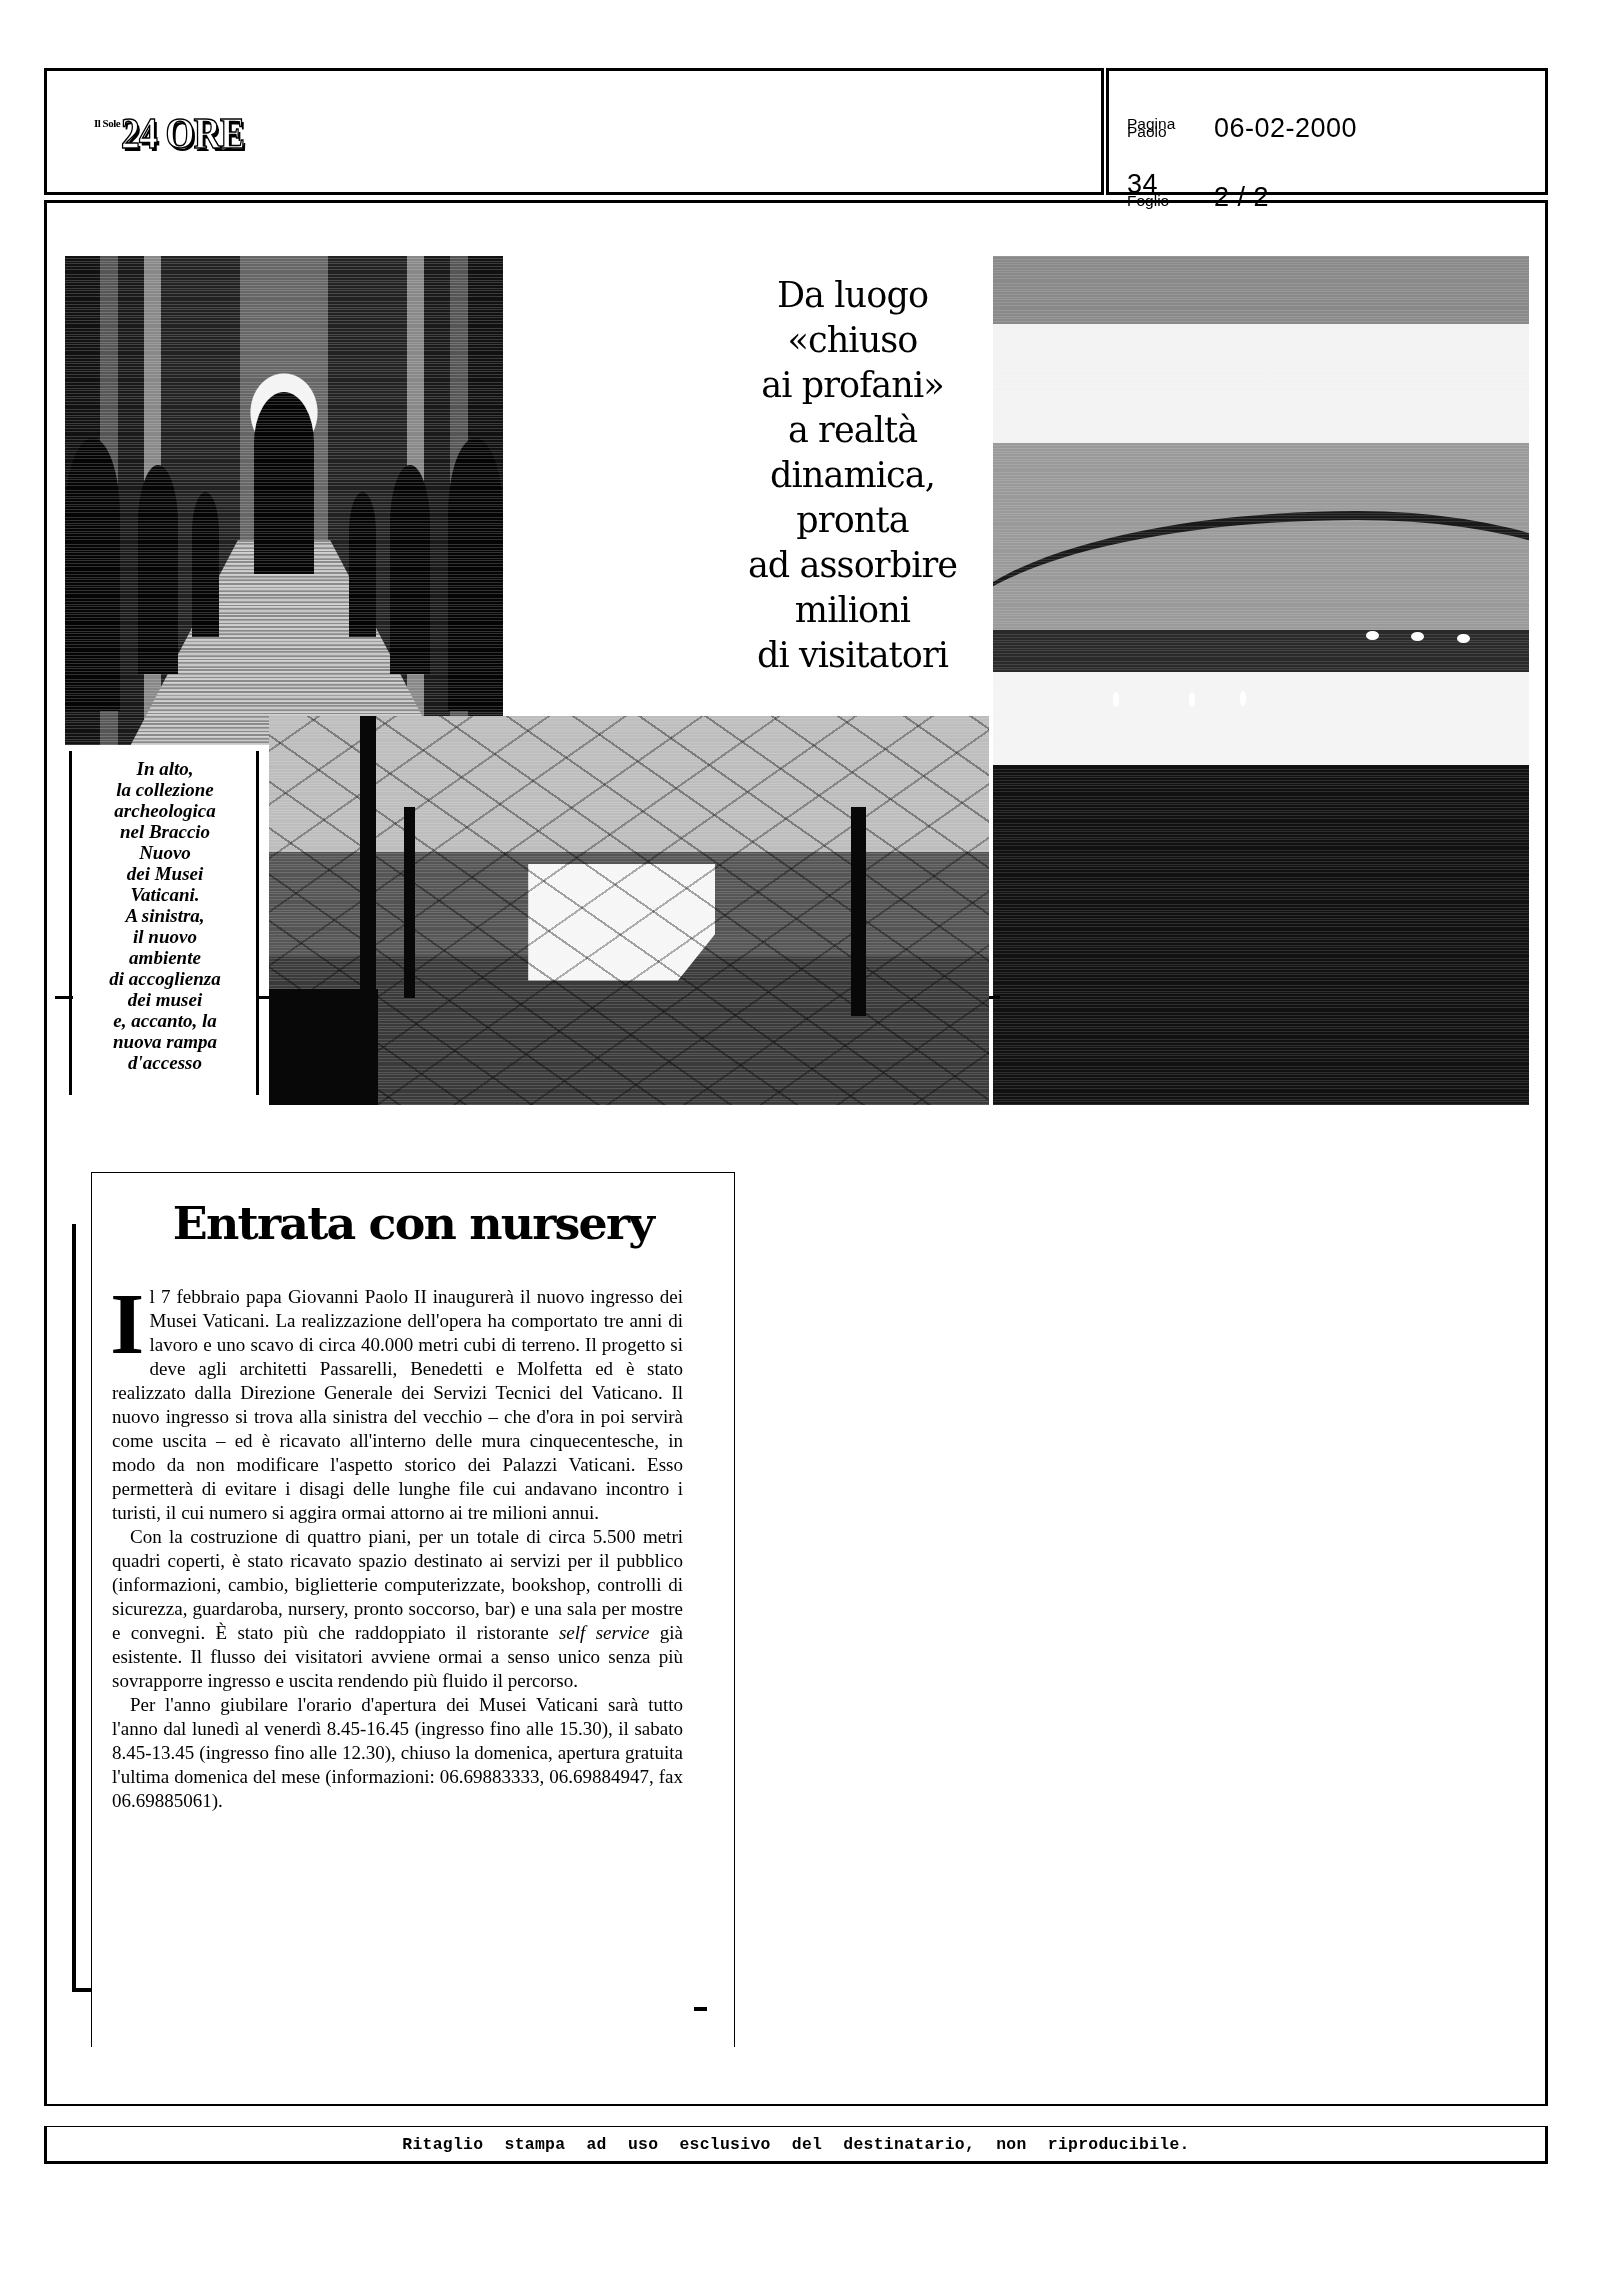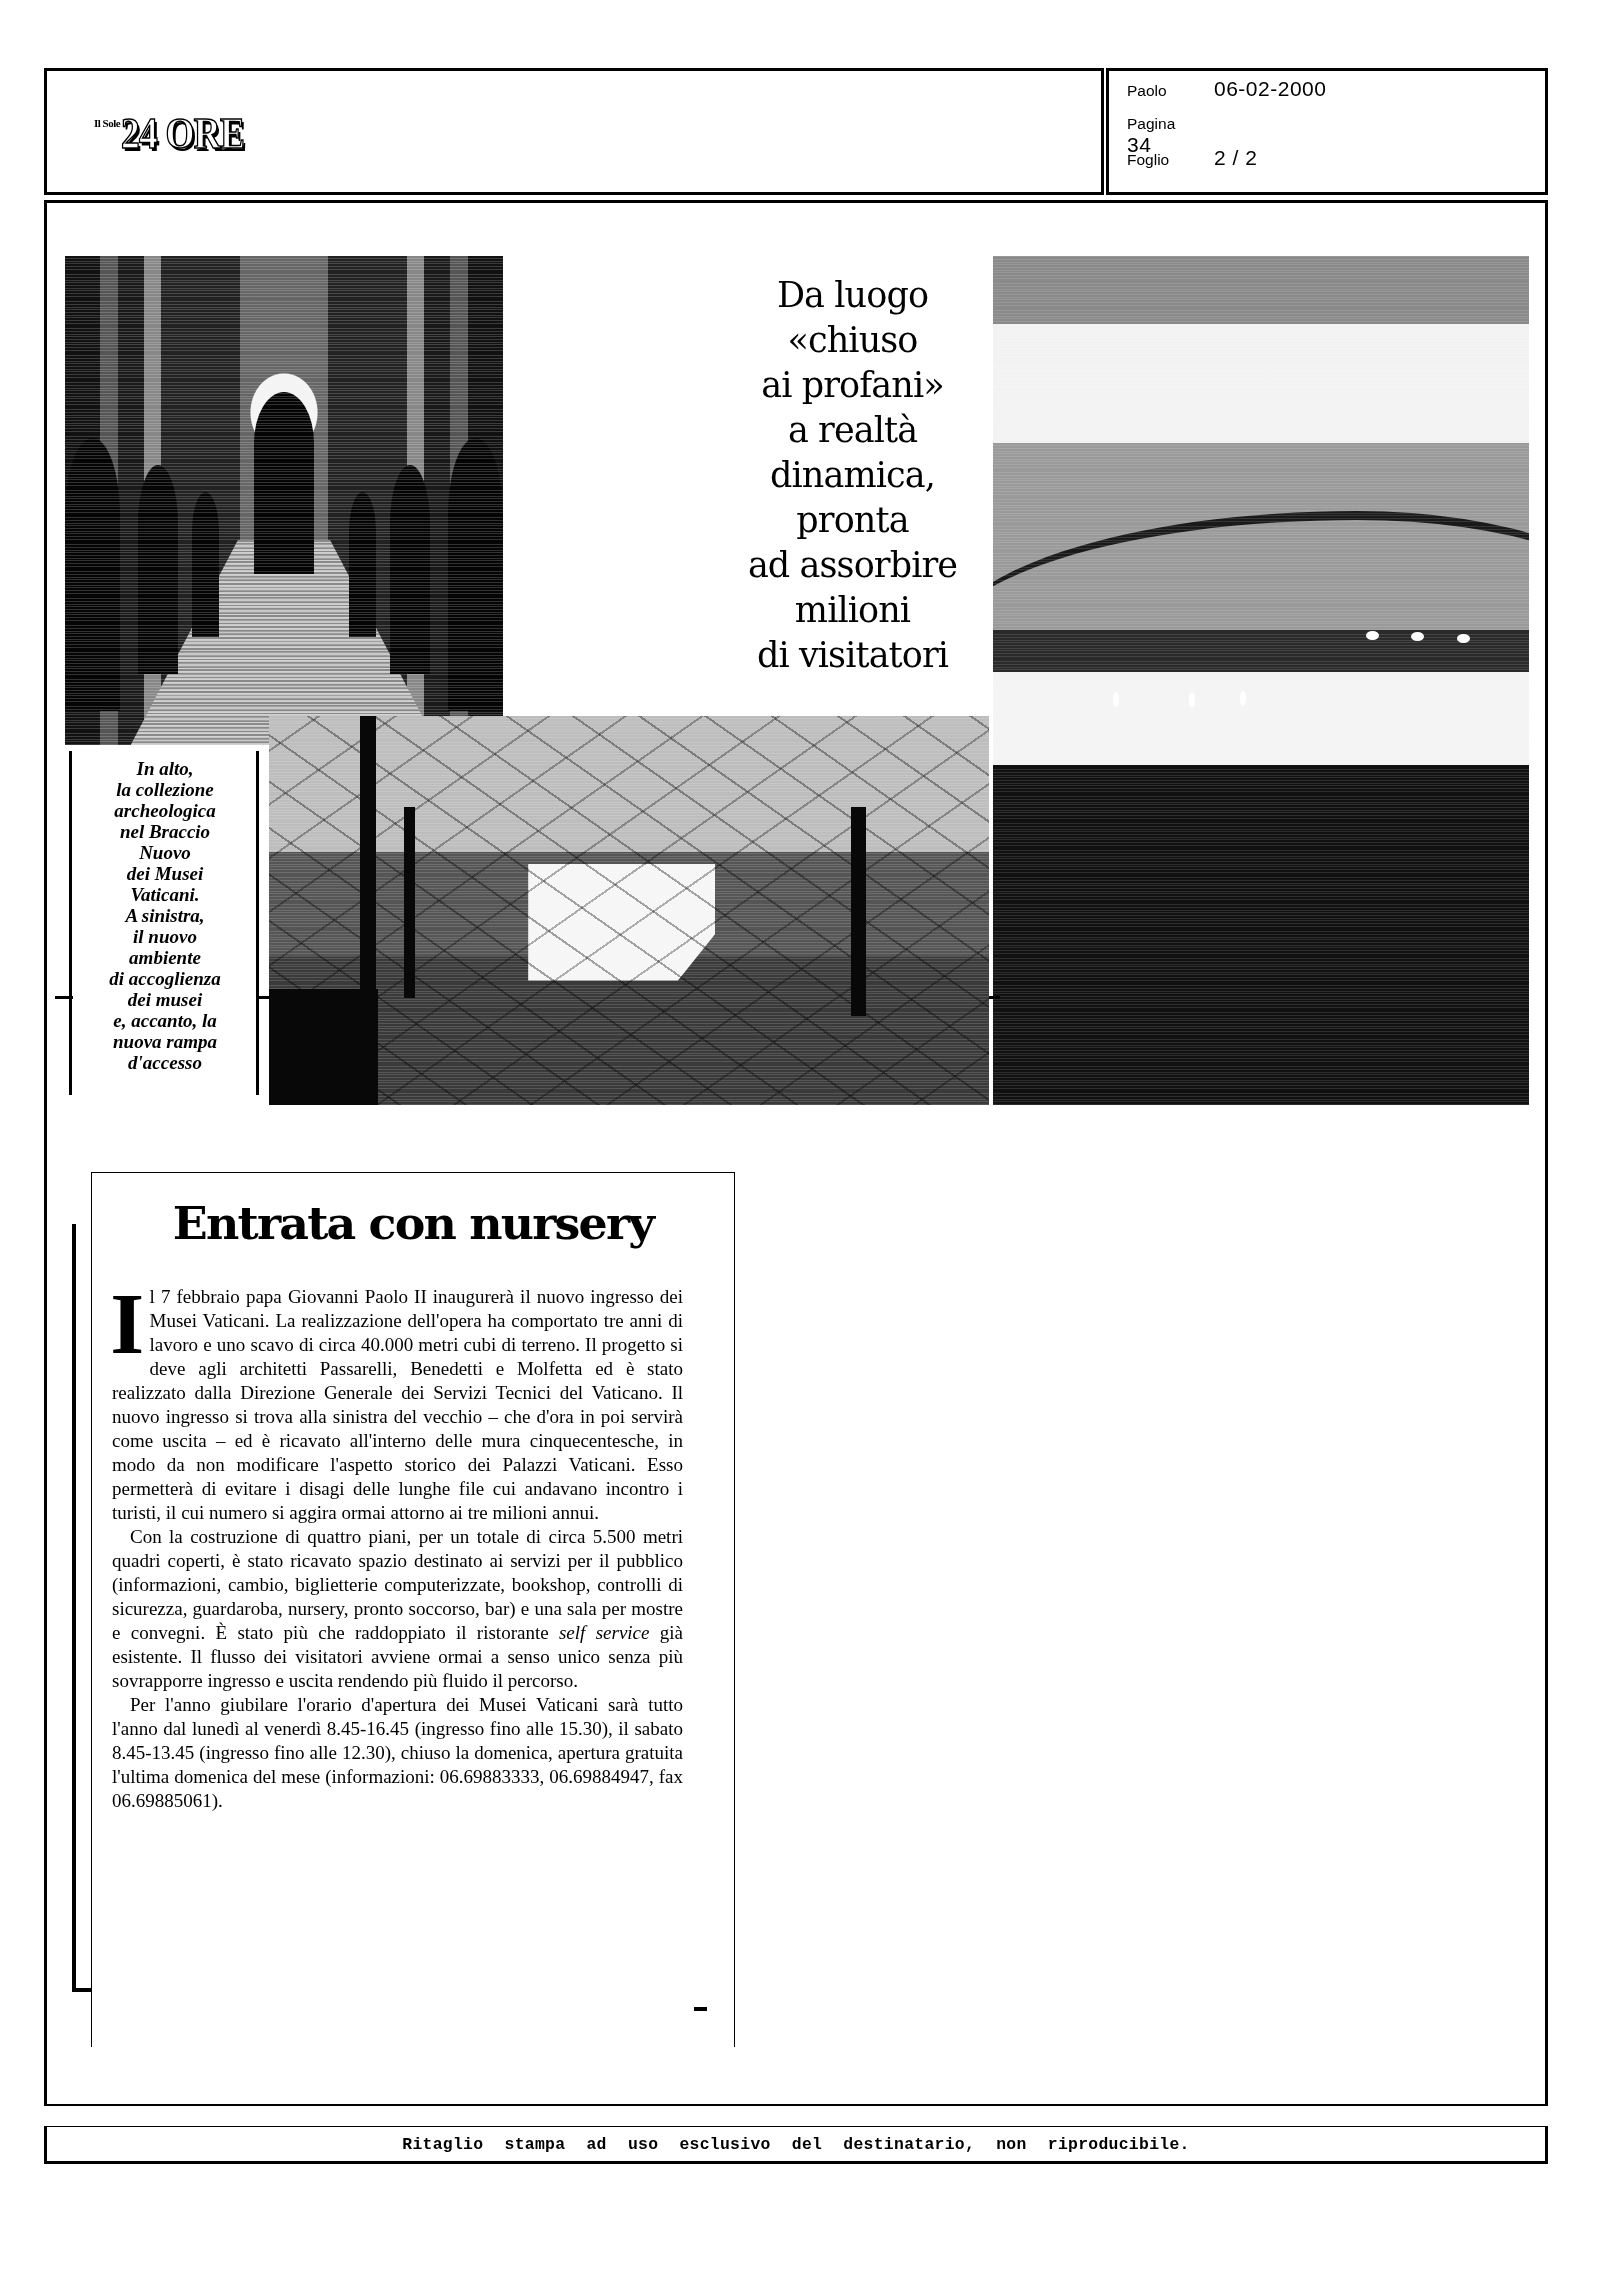--- a/index.html
+++ b/index.html
@@ -27,21 +27,21 @@
   }
   .hdr-meta-box {
     position: absolute; left: 1106px; top: 68px; width: 442px; height: 127px;
     border: 3.6px solid #000; background: #fff;
   }
   .meta-row { position: absolute; left: 18px; display: flex; align-items: baseline; }
   .meta-label {
     font-family: "Liberation Sans", sans-serif; font-size: 15.5px; width: 87px;
   }
   .meta-value {
-    font-family: "Liberation Sans", sans-serif; font-size: 21px; letter-spacing: 0.5px;
+    font-family: "Liberation Sans", sans-serif; font-size: 27px; letter-spacing: 0.5px; margin-top: 36px;
   }
 
   
   .main-frame {
     position: absolute; left: 44px; top: 200px; width: 1504px; height: 1906px;
     border: 3.6px solid #000; border-bottom-width: 2.7px;
   }
   .footer-frame {
     position: absolute; left: 44px; top: 2126px; width: 1504px; height: 38px;
     border: 3.6px solid #000; border-top-width: 1.8px;

